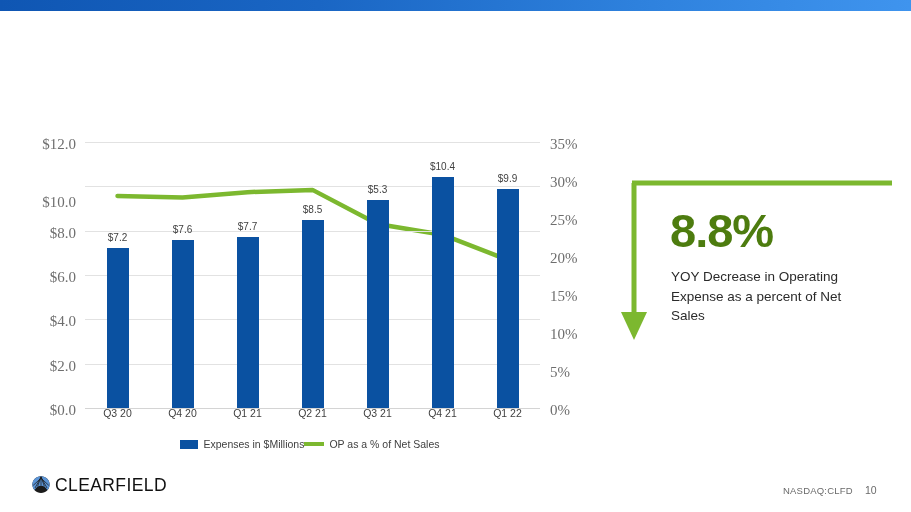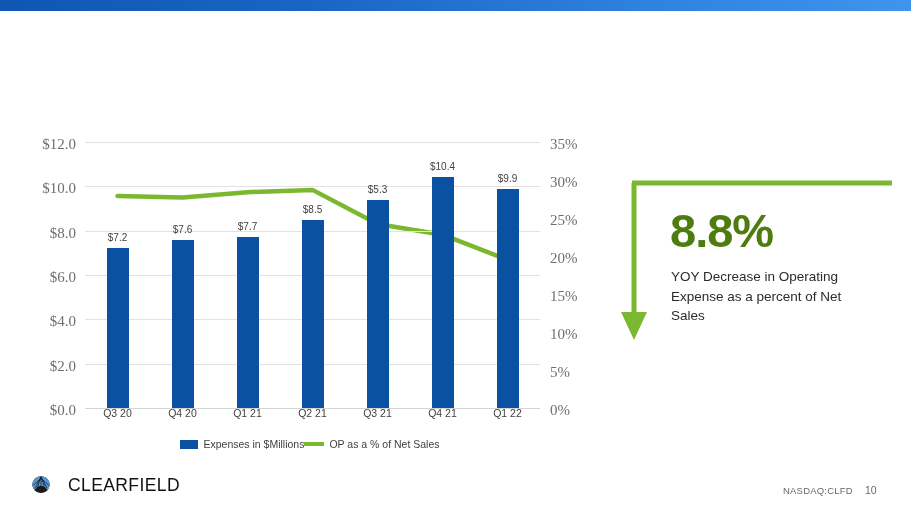--- a/index.html
+++ b/index.html
@@ -135,21 +135,21 @@
   #callout-text {
     position: absolute;
     left: 51px; top: 92px;
     width: 190px;
     font-size: 13.5px;
     color: #2b2b2b;
     line-height: 1.45;
   }
 
   
-  #logo { position: absolute; left: 30px; top: 474px; display: flex; align-items: center; gap: 16px; }
+  #logo { position: absolute; left: 30px; top: 474px; display: flex; align-items: center; gap: 3px; }
   #logo-text {
     font-size: 17.5px;
     letter-spacing: 0.4px;
     color: #111111;
     font-weight: 400;
   }
   #ticker {
     position: absolute;
     left: 783px; top: 485px;
     font-size: 9.5px;
@@ -180,21 +180,21 @@
         <div class="ylabel" style="top: 261px;">$0.0</div>
         <div class="gridline" style="top: 221.667px;"></div>
         <div class="ylabel" style="top: 216.667px;">$2.0</div>
         <div class="gridline" style="top: 177.333px;"></div>
         <div class="ylabel" style="top: 172.333px;">$4.0</div>
         <div class="gridline" style="top: 133px;"></div>
         <div class="ylabel" style="top: 128px;">$6.0</div>
         <div class="gridline" style="top: 88.6667px;"></div>
         <div class="ylabel" style="top: 83.6667px;">$8.0</div>
         <div class="gridline" style="top: 44.3333px;"></div>
-        <div class="ylabel" style="top: 39px;">$10.0</div>
+        <div class="ylabel" style="top: 53px;">$10.0</div>
         <div class="gridline" style="top: 0px;"></div>
         <div class="ylabel" style="top: -5px;">$12.0</div>
         <div class="rlabel" style="top: 261px;">0%</div>
         <div class="rlabel" style="top: 223px;">5%</div>
         <div class="rlabel" style="top: 185px;">10%</div>
         <div class="rlabel" style="top: 147px;">15%</div>
         <div class="rlabel" style="top: 109px;">20%</div>
         <div class="rlabel" style="top: 71px;">25%</div>
         <div class="rlabel" style="top: 33px;">30%</div>
         <div class="rlabel" style="top: -5px;">35%</div>

